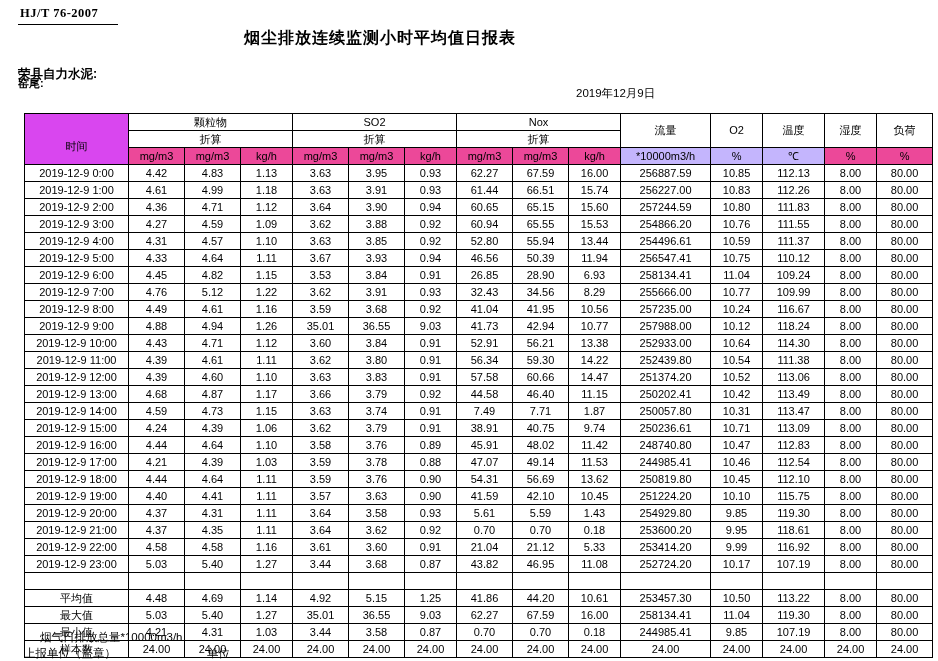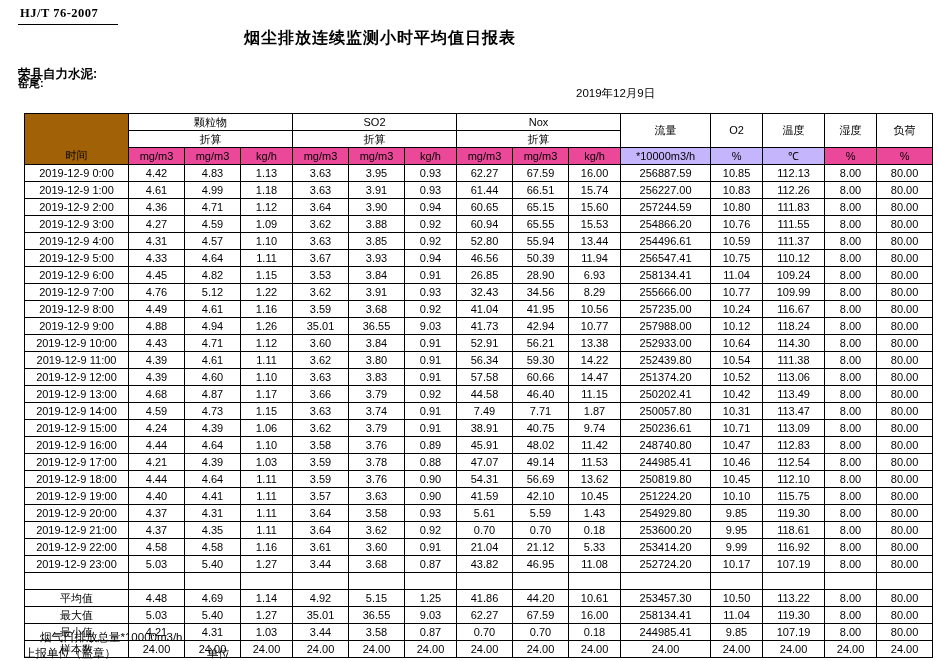--- a/index.html
+++ b/index.html
@@ -156,21 +156,21 @@
         <col style="width:56px">
         <col style="width:52px">
       <col style="width:90px">
       <col style="width:52px">
       <col style="width:62px">
       <col style="width:52px">
       <col style="width:56px">
     </colgroup>
     <thead>
       <tr>
-        <td rowspan="3" class="grp-head" style="background: #a16207; vertical-align: bottom; padding-bottom: 1px; margin-top: 8px;">时间</td>
+        <td rowspan="3" class="grp-head" style="background: #d946ef; vertical-align: bottom; padding-bottom: 10px; margin-top: 8px;">时间</td>
         <td colspan="3" class="grp-head">颗粒物</td>
         <td colspan="3" class="grp-head">SO2</td>
         <td colspan="3" class="grp-head">Nox</td>
         <td rowspan="2" class="grp-head">流量</td>
         <td rowspan="2" class="grp-head">O2</td>
         <td rowspan="2" class="grp-head">温度</td>
         <td rowspan="2" class="grp-head">湿度</td>
         <td rowspan="2" class="grp-head">负荷</td>
       </tr>
       <tr>

